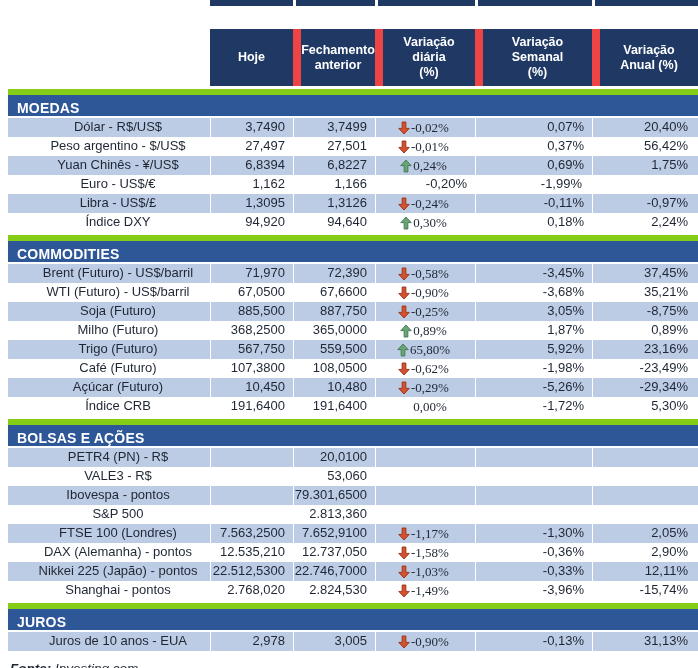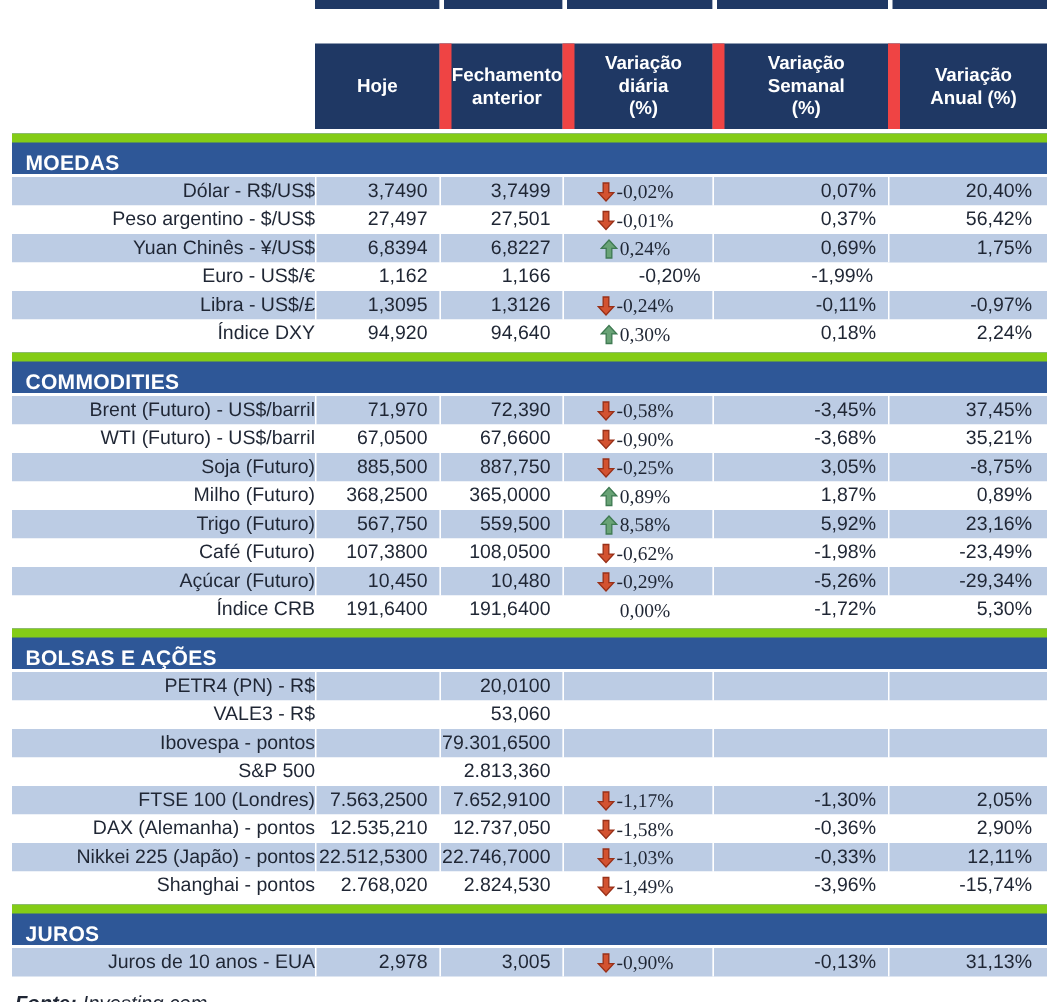--- a/index.html
+++ b/index.html
@@ -42,21 +42,21 @@
   
   .rows { margin-top: 2px; }
   .row {
     width: 690px; height: 19px;
     display: grid; grid-template-columns: 202px 83px 82px 100px 117px 106px;
     font-size: 13px; color: #1F2634; line-height: 18px;
   }
   .row.alt .cell { background: #BCCCE4; }
   .cell { background: #ffffff; overflow: hidden; white-space: nowrap; }
   .cell + .cell { border-left: 1px solid #ffffff; }
-  .c-label { padding-left: 18px; text-align: right; }
+  .c-label { padding-left: 18px; text-align: center; }
   .c-num  { text-align: right; padding-right: 8px; }
   .c-daily { display: flex; align-items: center; justify-content: center; padding: 0 8px 0 4px; font-family: Liberation Serif, serif; }
   .c-last { padding-right: 10px; }
   .arrow-slot { width: 13px; height: 15px; display: inline-flex; align-items: center; }
   .arrow-slot svg { display: block; }
 
   
   .source {
     margin-top: 10px; font-size: 13.5px; color: #1F2634; padding-left: 2px; font-style: italic;
   }
@@ -235,21 +235,21 @@
         <div class="row alt">
           <div class="cell c-label">Trigo (Futuro)</div>
           <div class="cell c-num">567,750</div>
           <div class="cell c-num">559,500</div>
           <div class="cell c-daily">
             <span class="arrow-slot">
               <svg width="12" height="14" viewBox="0 0 16 18">
                 <path d="M5.5 17 h5 V8.5 h4.5 L8 1 1 8.5 h4.5 Z" fill="#69A376" stroke="#3F7A52" stroke-width="1.2"></path>
               </svg>
             </span>
-            <span>8,58%</span>
+            <span>65,80%</span>
           </div>
           <div class="cell c-num">5,92%</div>
           <div class="cell c-num c-last">23,16%</div>
         </div>
         <div class="row">
           <div class="cell c-label">Café (Futuro)</div>
           <div class="cell c-num">107,3800</div>
           <div class="cell c-num">108,0500</div>
           <div class="cell c-daily">
             <span class="arrow-slot">

